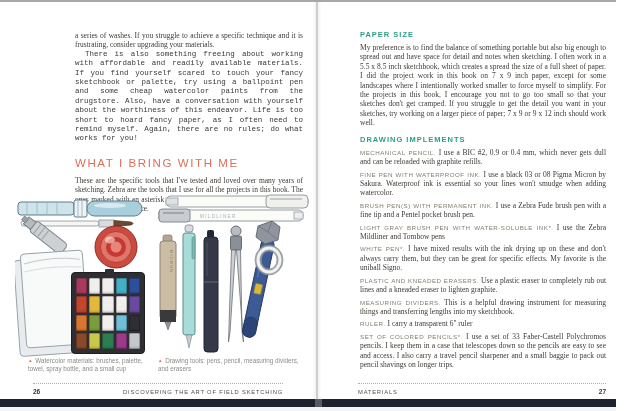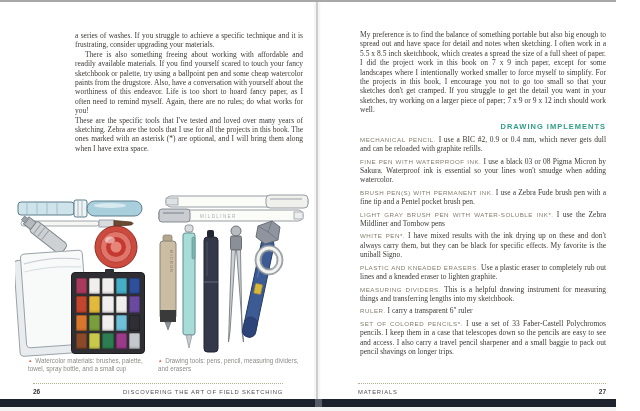--- a/index.html
+++ b/index.html
@@ -12,28 +12,28 @@
   .band-gutter-notch { position:absolute; left:315px; top:0; width:7px; height:8px; background:#565b66; }
   .bottom-white { position:absolute; left:0; top:407px; width:640px; height:4px; background:#f4f4f4; }
   .gutter { position:absolute; left:316px; top:2px; width:2px; height:397px; background:#cdcdcd;
             box-shadow:-2px 0 2px rgba(0,0,0,0.06), 2px 0 2px rgba(0,0,0,0.06); }
 
   
   .col-left  { position:absolute; left:75px;  top:31px; width:228px; }
   .col-right { position:absolute; left:360px; top:30px; width:246px; }
 
   p.body { font-size:7.5px; line-height:9.4px; color:#3d3935; text-align:justify; }
-  p.indent { text-indent:10px; }
+  p.indent { text-indent:10px;font-family:Liberation Mono, monospace; }
 
   h2.coral { font-family:"Liberation Sans", sans-serif; font-weight:400; font-size:11.5px;
              letter-spacing:1.6px; color:#dd6e58; margin:13px 0 7px; white-space:nowrap; }
 
   h3.teal { font-family:"Liberation Sans", sans-serif; font-weight:700; font-size:7.5px;
             letter-spacing:1px; color:#2f9e88; margin:0 0 4px; }
-  h3.teal.second { margin-top:7px;text-align:right; }
+  h3.teal.second { margin-top:7px; }
 
   p.entry { font-size:7.5px; line-height:9.2px; color:#3d3935; text-align:justify; margin-bottom:3.5px; }
   p.entry .lead { font-family:"Liberation Sans", sans-serif; font-size:6.2px; letter-spacing:0.5px;
                   color:#847d6e; }
 
   
   .illustration { position:absolute; left:15px; top:192px; width:296px; height:166px; }
   .illustration svg { position:absolute; top:0; }
   .svg-left  { left:0; }
   .svg-right { left:143px; }
@@ -65,20 +65,21 @@
 </head>
 <body>
 
 <div class="shot">
   <div class="top-edge"></div>
   <div class="gutter"></div>
 
   <div class="col-left">
     <p class="body">a series of washes. If you struggle to achieve a specific technique and it is frustrating, consider upgrading your materials.</p>
     <p class="body indent">There is also something freeing about working with affordable and readily available materials. If you find yourself scared to touch your fancy sketchbook or palette, try using a ballpoint pen and some cheap watercolor paints from the drugstore. Also, have a conversation with yourself about the worthiness of this endeavor. Life is too short to hoard fancy paper, as I often need to remind myself. Again, there are no rules; do what works for you!</p>
+    <h2 class="coral">WHAT I BRING WITH ME</h2>
     <p class="body">These are the specific tools that I've tested and loved over many years of sketching. Zebra are the tools that I use for all the projects in this book. The ones marked with an asterisk (*) are optional, and I will bring them along when I have extra space.</p>
   </div>
 
   <div class="illustration">
 
     <svg class="svg-left" width="150" height="166" viewBox="0 0 150 166">
 
       <g>
         <rect x="3" y="10" width="56" height="13" rx="3" fill="#cfe4ea" stroke="#5d7d8c" stroke-width="1"></rect>
         <line x1="12" y1="11" x2="12" y2="22" stroke="#9dbfca" stroke-width="1"></line>
@@ -225,28 +226,29 @@
     <span class="marker">▲</span>
     <span>Drawing tools: pens, pencil, measuring dividers, and erasers</span>
   </div>
 
   <div class="footer footer-left">
     <span class="page-num">26</span>
     <span class="running">DISCOVERING THE ART OF FIELD SKETCHING</span>
   </div>
 
   <div class="col-right">
+    <h3 class="teal">PAPER SIZE</h3>
     <p class="body">My preference is to find the balance of something portable but also big enough to spread out and have space for detail and notes when sketching. I often work in a 5.5 x 8.5 inch sketchbook, which creates a spread the size of a full sheet of paper. I did the project work in this book on 7 x 9 inch paper, except for some landscapes where I intentionally worked smaller to force myself to simplify. For the projects in this book, I encourage you not to go too small so that your sketches don't get cramped. If you struggle to get the detail you want in your sketches, try working on a larger piece of paper; 7 x 9 or 9 x 12 inch should work well.</p>
     <h3 class="teal second">DRAWING IMPLEMENTS</h3>
 
     <p class="entry"><span class="lead">MECHANICAL PENCIL.</span> <span>I use a BIC #2, 0.9 or 0.4 mm, which never gets dull and can be reloaded with graphite refills.</span></p>
     <p class="entry"><span class="lead">FINE PEN WITH WATERPROOF INK.</span> <span>I use a black 03 or 08 Pigma Micron by Sakura. Waterproof ink is essential so your lines won't smudge when adding watercolor.</span></p>
     <p class="entry"><span class="lead">BRUSH PEN(S) WITH PERMANENT INK.</span> <span>I use a Zebra Fude brush pen with a fine tip and a Pentel pocket brush pen.</span></p>
     <p class="entry"><span class="lead">LIGHT GRAY BRUSH PEN WITH WATER-SOLUBLE INK*.</span> <span>I use the Zebra Mildliner and Tombow pens</span></p>
-    <p class="entry"><span class="lead">WHITE PEN*.</span> <span>I have mixed results with the ink drying up on these and don't always carry them, but they can be black for specific effects. My favorite is the uniball Signo.</span></p>
+    <p class="entry"><span class="lead">WHITE PEN*.</span> <span>I have mixed results with the ink drying up on these and don't always carry them, but they can be great for specific effects. My favorite is the uniball Signo.</span></p>
     <p class="entry"><span class="lead">PLASTIC AND KNEADED ERASERS.</span> <span>Use a plastic eraser to completely rub out lines and a kneaded eraser to lighten graphite.</span></p>
     <p class="entry"><span class="lead">MEASURING DIVIDERS.</span> <span>This is a helpful drawing instrument for measuring things and transferring lengths into my sketchbook.</span></p>
     <p class="entry"><span class="lead">RULER.</span> <span>I carry a transparent 6" ruler</span></p>
     <p class="entry"><span class="lead">SET OF COLORED PENCILS*.</span> <span>I use a set of 33 Faber-Castell Polychromos pencils. I keep them in a case that telescopes down so the pencils are easy to see and access. I also carry a travel pencil sharpener and a small baggie to pack out pencil shavings on longer trips.</span></p>
   </div>
 
   <div class="footer footer-right">
     <span class="running">MATERIALS</span>
     <span class="page-num">27</span>
   </div>

